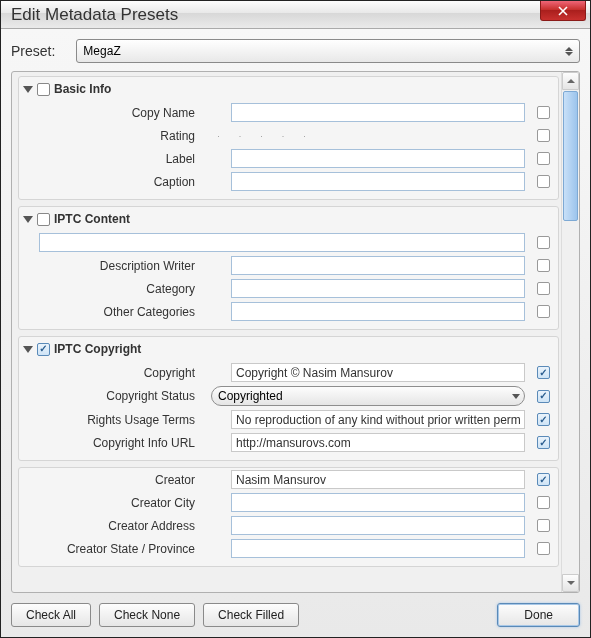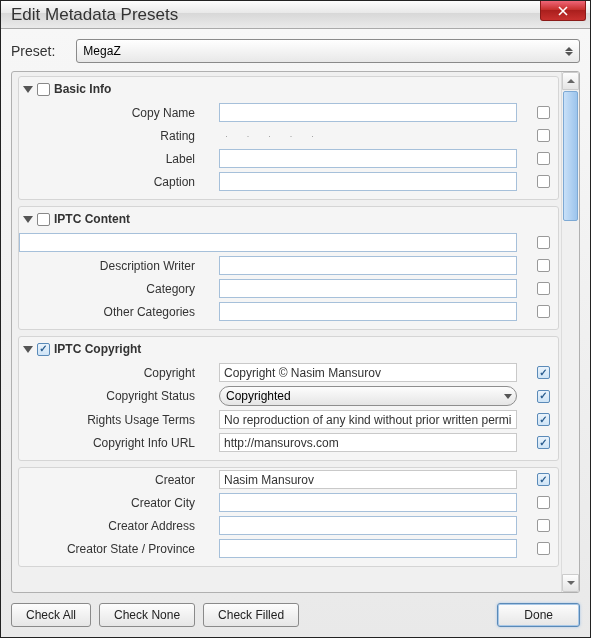--- a/index.html
+++ b/index.html
@@ -36,24 +36,24 @@
 .section { border: 1px solid #d5d5d5; border-radius: 3px; background: #f5f5f5; margin-bottom: 6px; padding-bottom: 6px; }
 .section-header { display: flex; align-items: center; gap: 4px; padding: 5px 6px 5px 4px; }
 .disclosure { width: 0; height: 0; border-left: 5px solid transparent; border-right: 5px solid transparent; border-top: 7px solid #555; cursor: pointer; }
 .section-title { font-weight: bold; color: #333; }
 .sec-check { width: 13px; height: 13px; border: 1px solid #888; background: #fff; border-radius: 2px; cursor: pointer; display: inline-flex; align-items: center; justify-content: center; }
 .sec-check.checked { background: linear-gradient(#eaf3fb,#cfe4f6); border-color: #5a8ab8; }
 .sec-check.checked::after { content: "✓"; color: #2a5d8f; font-size: 10px; font-weight: bold; line-height: 1; }
 .sec-check.partial { background: linear-gradient(#eaf3fb,#cfe4f6); border-color: #5a8ab8; }
 .sec-check.partial::after { content: ""; display: block; width: 7px; height: 7px; background: #4577a8; }
 
-.field-row { display: flex; align-items: center; gap: 20px; padding: 2px 6px 2px 0; }
+.field-row { display: flex; align-items: center; gap: 12px; padding: 2px 6px 2px 0; }
 .field-label { width: 180px; text-align: right; color: #333; padding-right: 4px; }
 .field-row .val { flex: 1; height: 19px; display: flex; align-items: center; }
-.field-row input[type="text"] { flex: 1; height: 19px; border: 1px solid #a6c0da; background: #fff; padding: 0 4px; color: #333; outline: none; }
+.field-row input[type="text"] { flex: 1; height: 19px; border: 1px solid #a6c0da; background: #fff; padding: 0 4px; color: #333; outline: none; margin-left: 20px; }
 .field-row input.blank { border-color: #c9c9c9; }
 .rating-dots { flex: 1; display: flex; gap: 10px; padding-left: 6px; color: #999; font-size: 9px; letter-spacing: 8px; }
 .row-check { width: 13px; height: 13px; border: 1px solid #999; background: #fff; border-radius: 2px; cursor: pointer; display: inline-flex; align-items: center; justify-content: center; margin-right: 2px; }
 .row-check.checked { background: linear-gradient(#eaf3fb,#cfe4f6); border-color: #5a8ab8; }
 .row-check.checked::after { content: "✓"; color: #2a5d8f; font-size: 10px; font-weight: bold; line-height: 1; }
 
 .combo { flex: 1; height: 20px; border: 1px solid #8e8e8e; border-radius: 10px; background: linear-gradient(#fdfdfd,#e5e5e5); display: flex; align-items: center; justify-content: space-between; padding: 0 4px 0 6px; cursor: pointer; }
 .combo .arr { width: 0; height: 0; border-left: 4px solid transparent; border-right: 4px solid transparent; border-top: 5px solid #555; }
 
 .footer { display: flex; align-items: center; gap: 8px; padding-top: 2px; }

